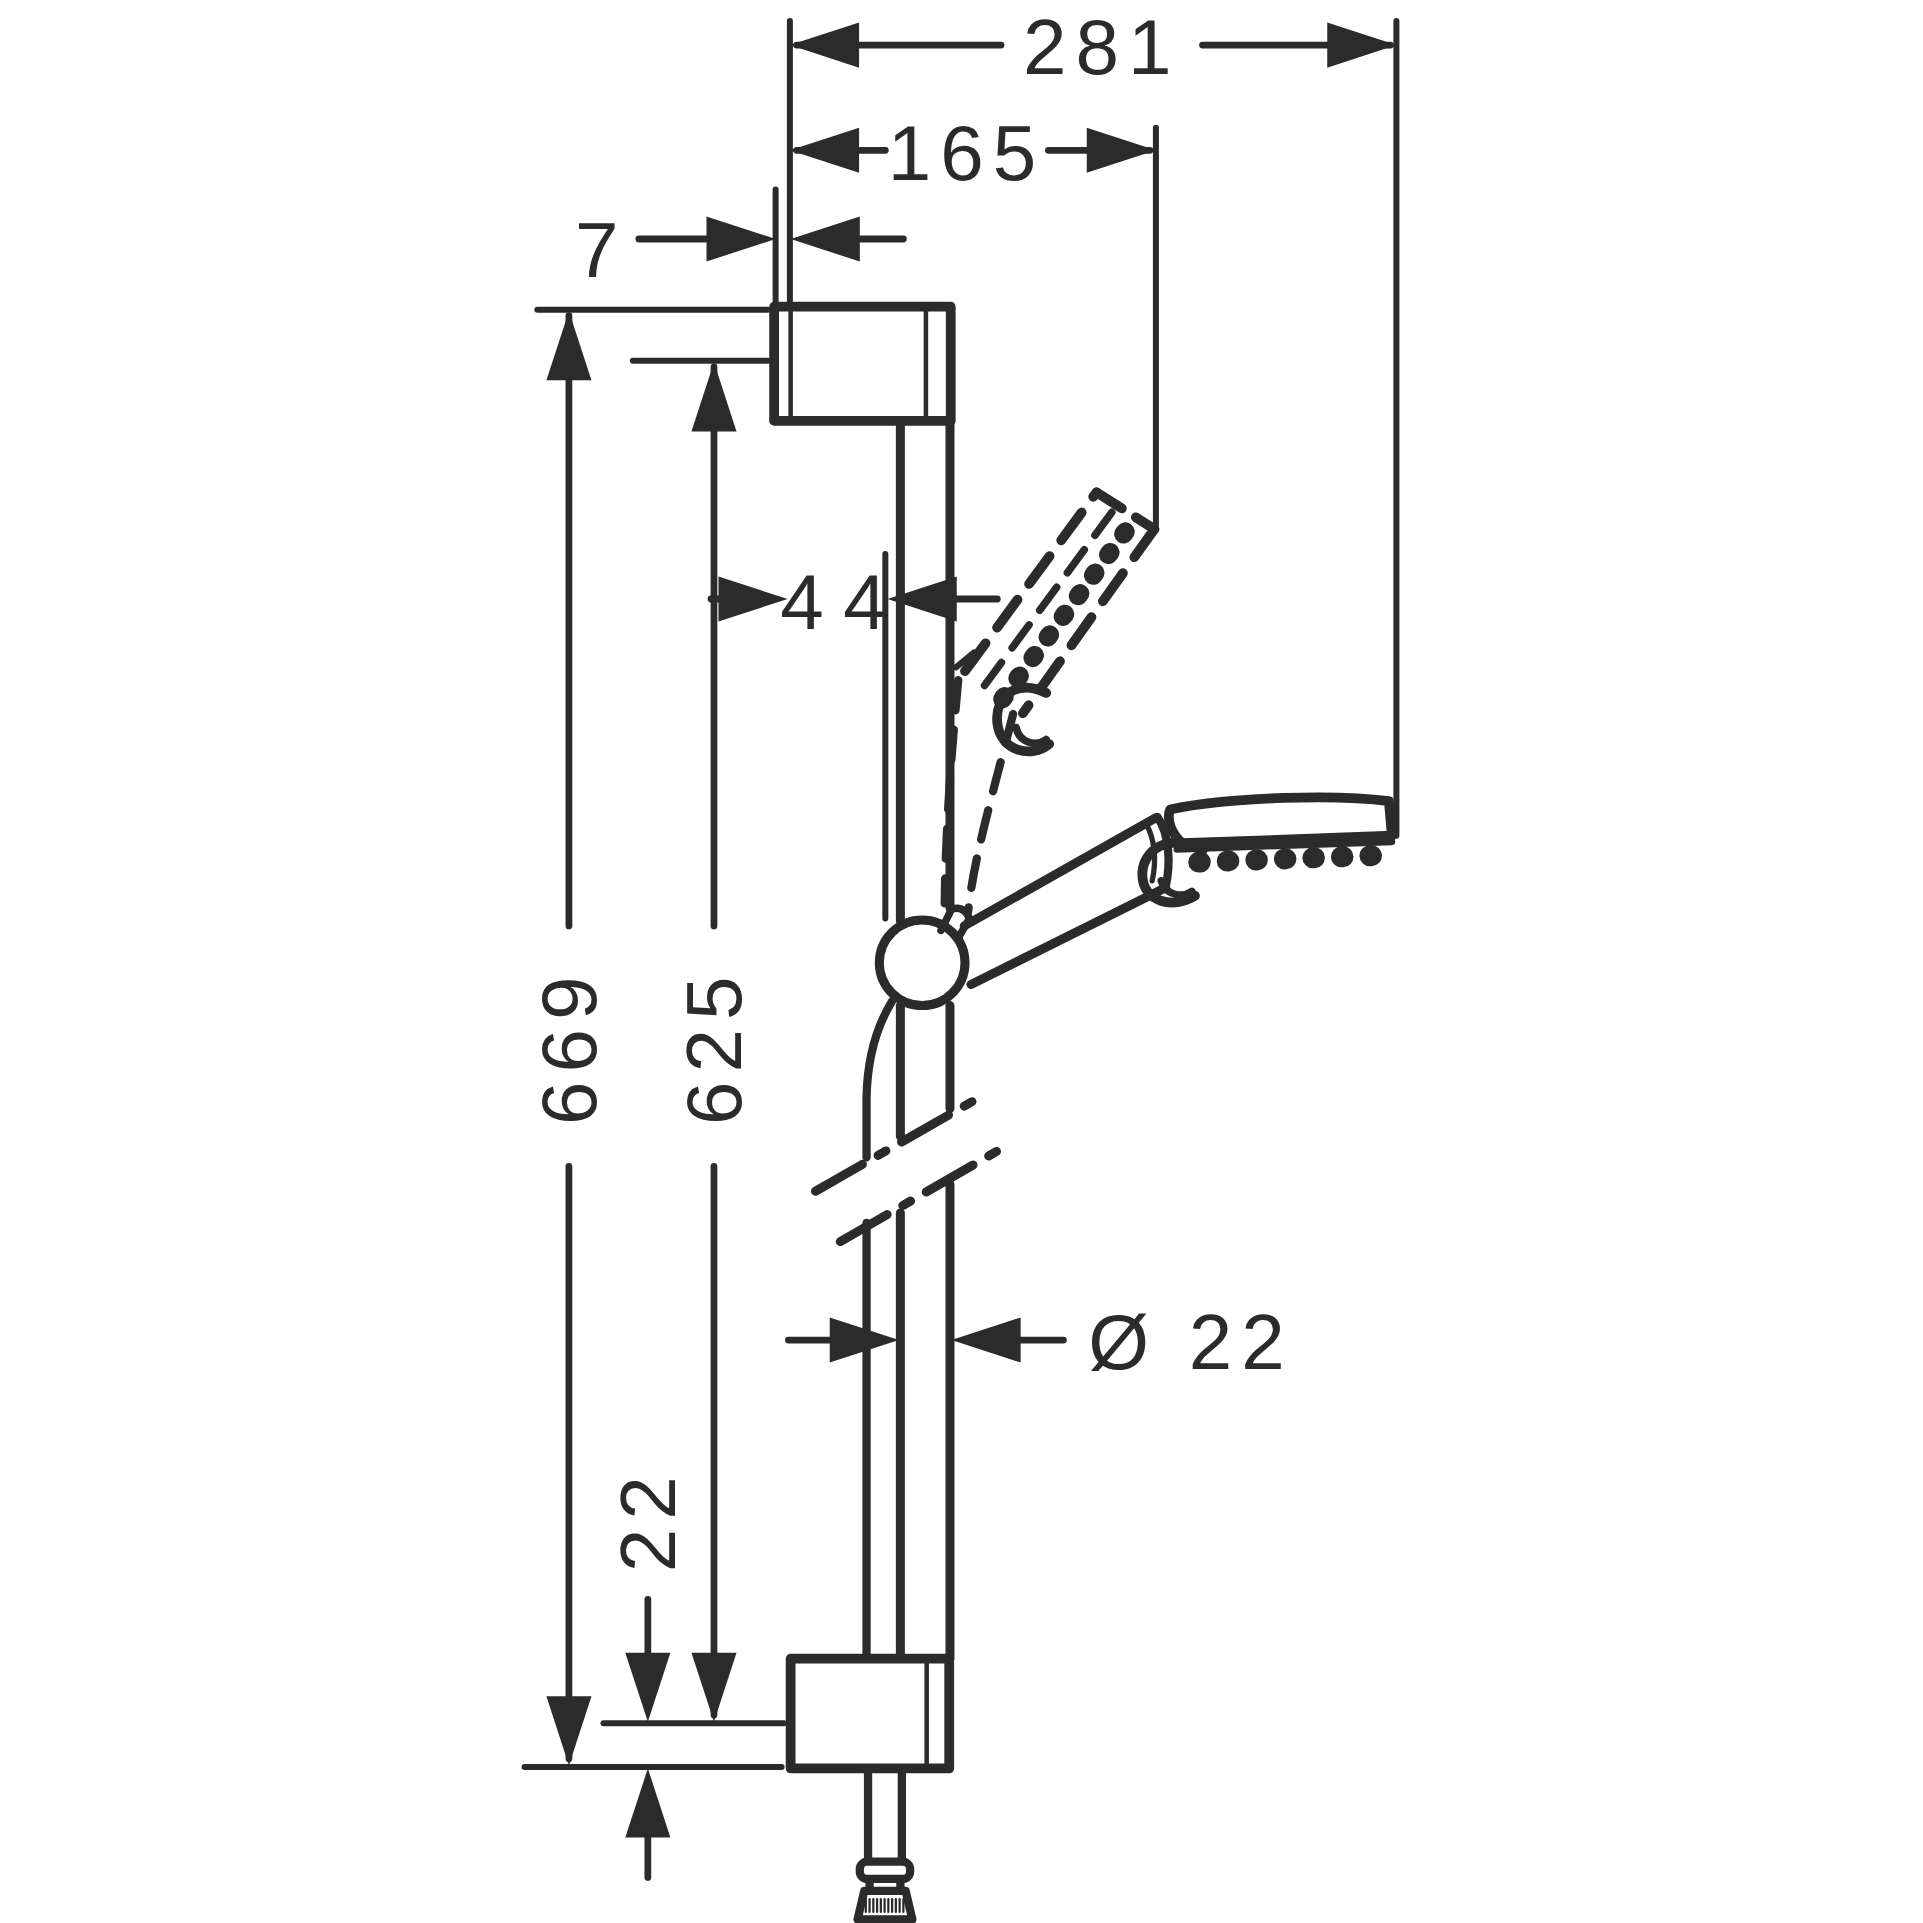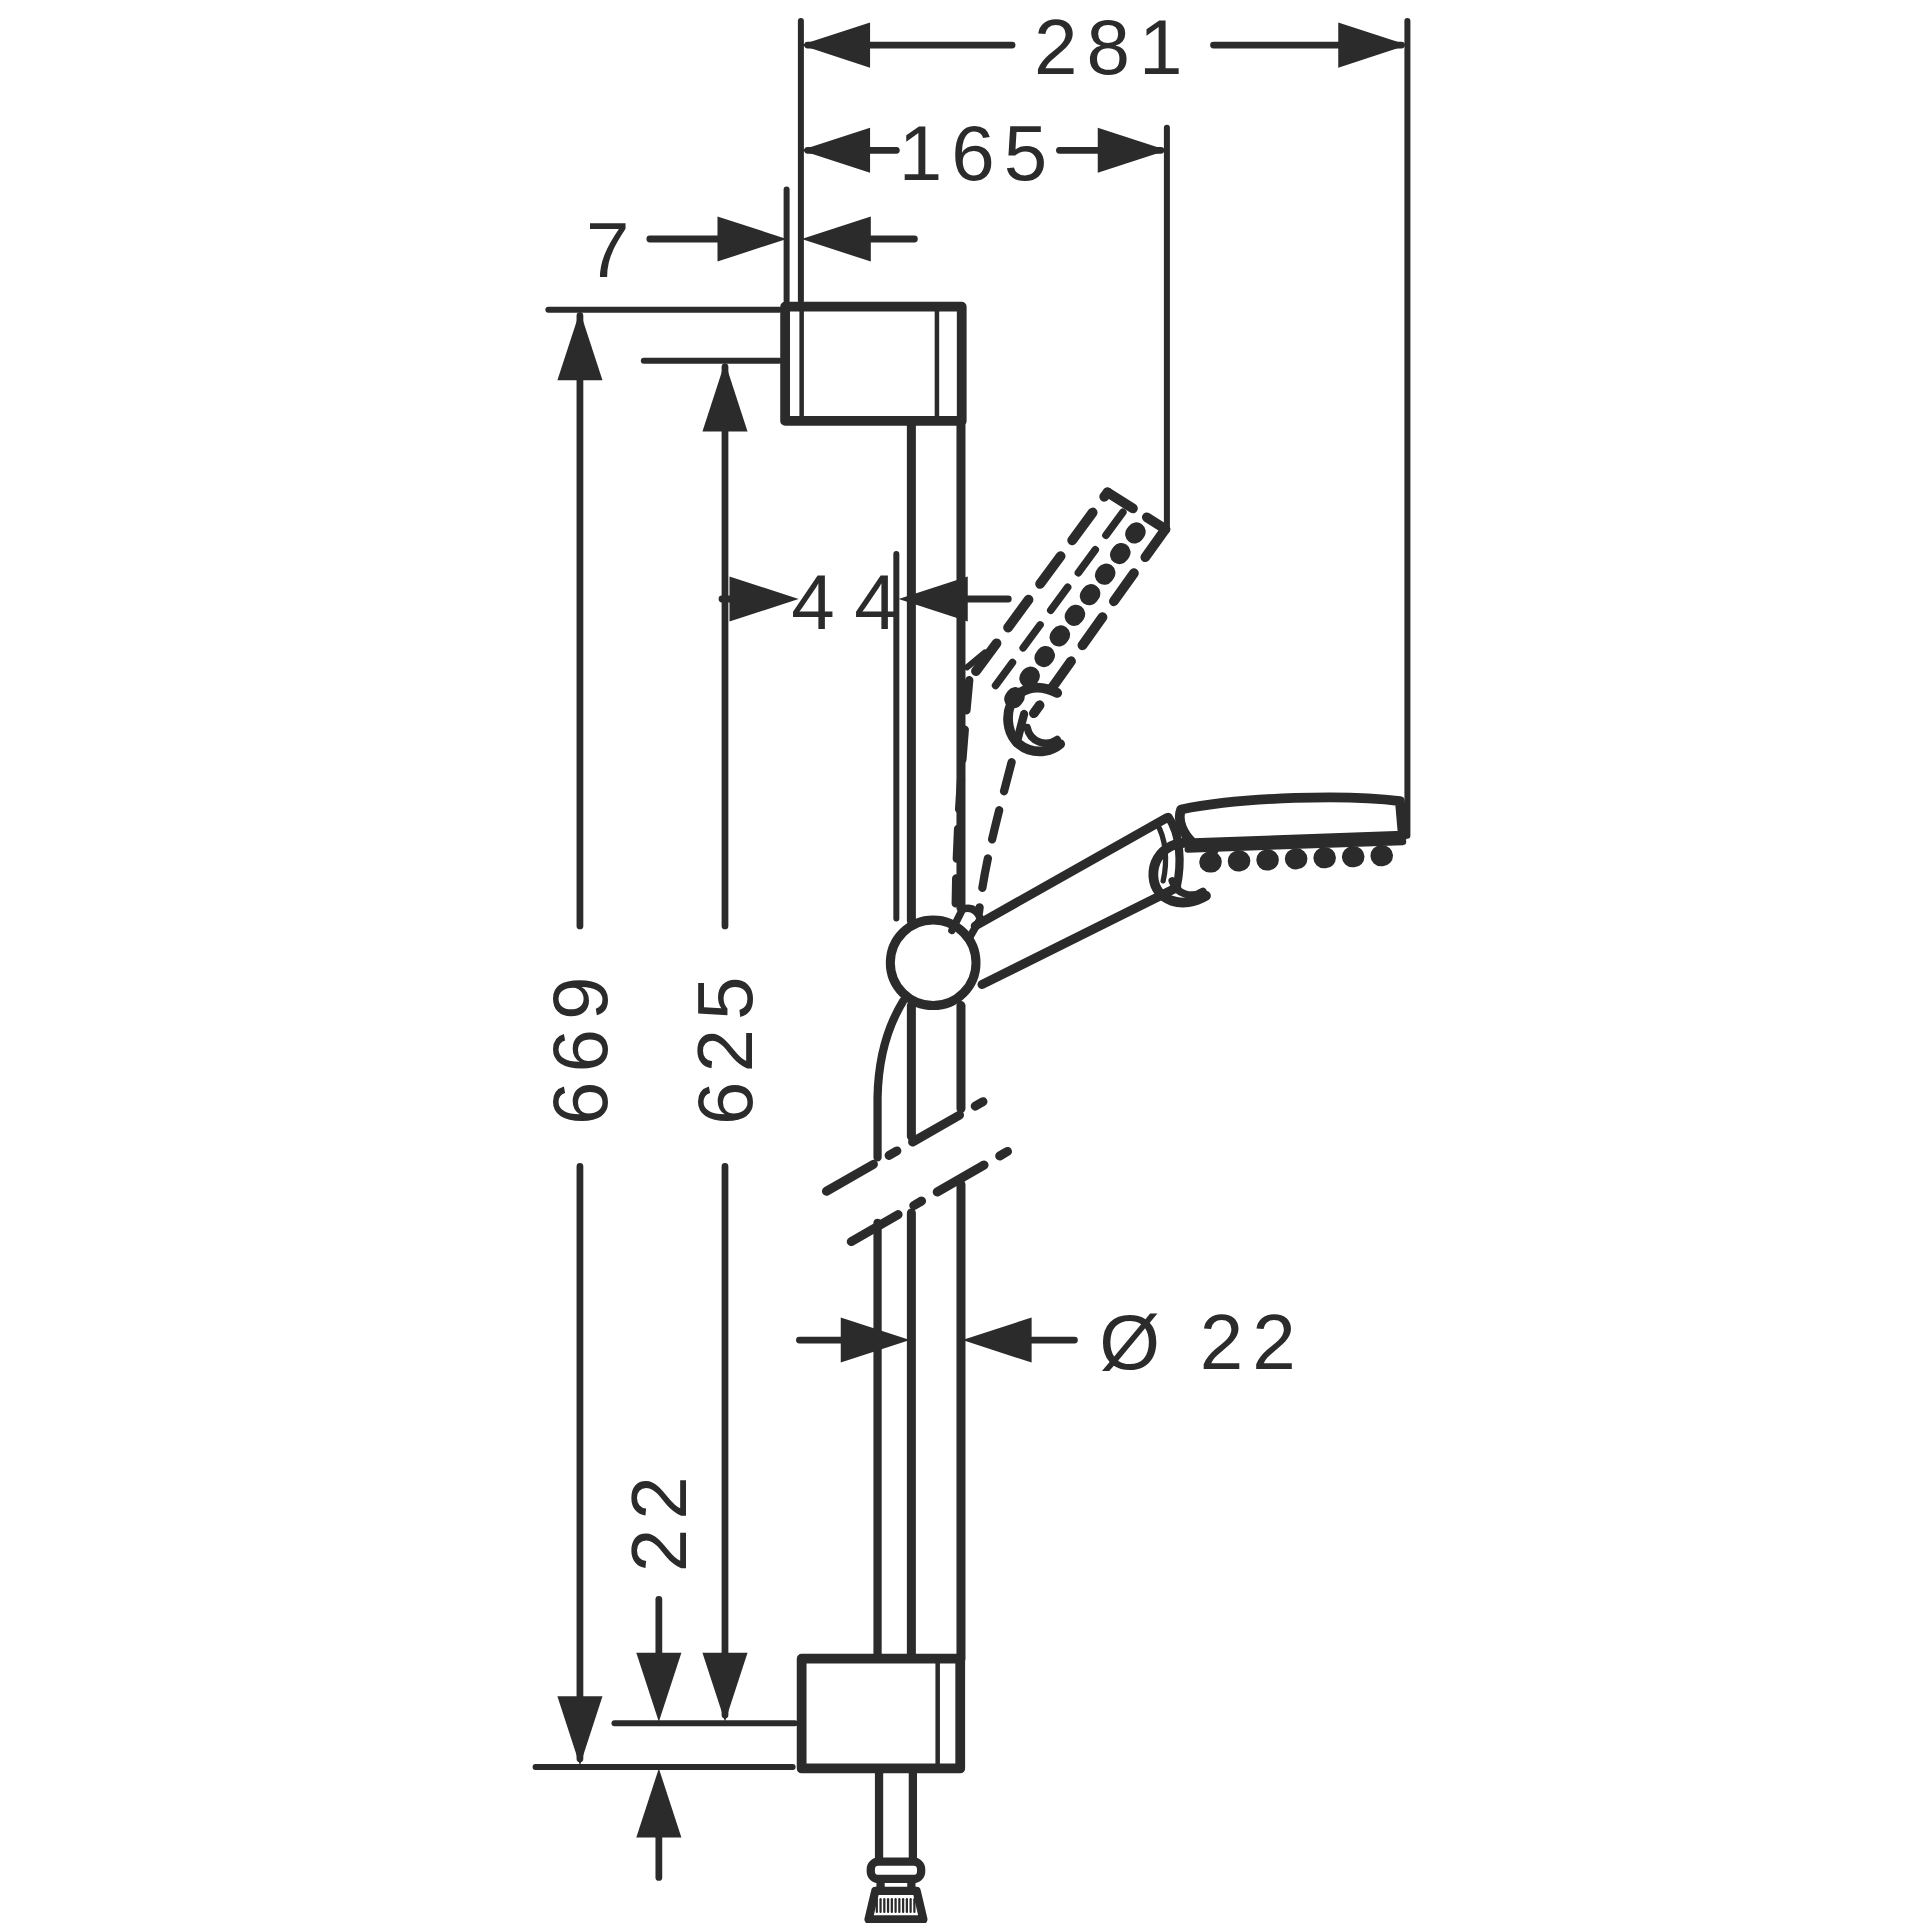--- a/index.html
+++ b/index.html
@@ -1,17 +1,17 @@
 <!DOCTYPE html>
 <html style="font-size:12px"><head>
 <meta charset="utf-8">
 <style>
   html,body{margin:0;padding:0;background:#ffffff;}
   body{width:1924px;height:1924px;font-family:"Liberation Sans",sans-serif;}
-  #stage{width:1602px;height:1924px;padding-left:11px;}
+  #stage{width:1602px;height:1924px;}
   svg{display:block;}
   .dimtext{fill:#2b2b2b;font-family:"Liberation Sans",sans-serif;font-size:104px;letter-spacing:12px;}
   .dimtext44{letter-spacing:26px;}
 </style>
 </head>
 <body>
 
 <div id="stage">
 <svg viewBox="0 0 2560 2560" width="1924" height="1924" xmlns="http://www.w3.org/2000/svg" fill="none" stroke-linecap="round" stroke-linejoin="round">
 

